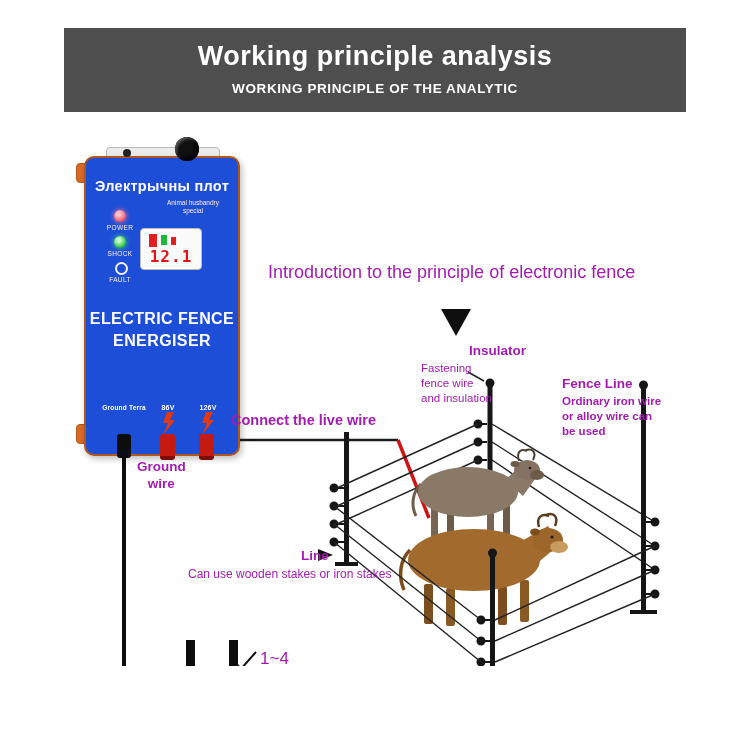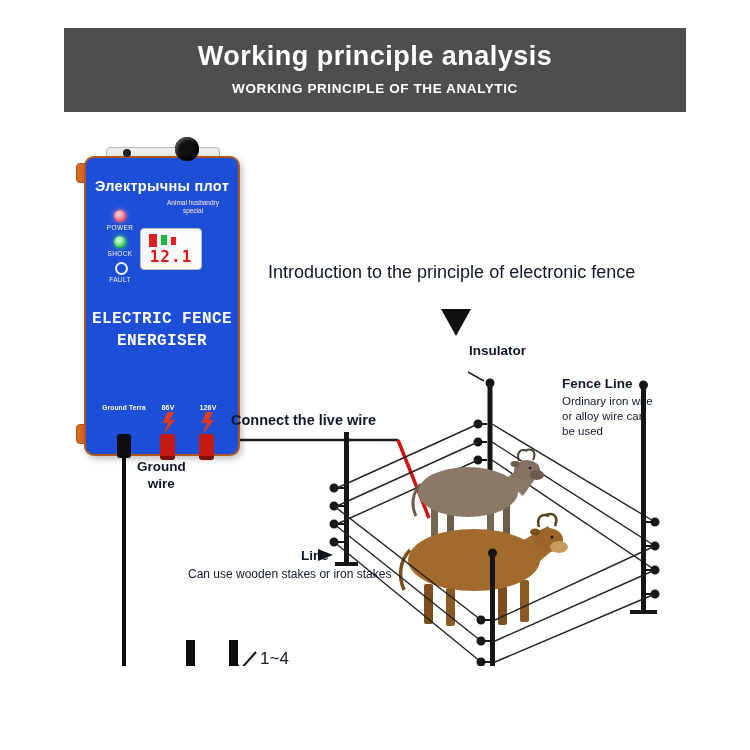--- a/index.html
+++ b/index.html
@@ -1,19 +1,19 @@
 <!DOCTYPE html>
 <html><head>
 <meta charset="utf-8">
 <style>
   html,body{margin:0;padding:0;background:#ffffff;}
   .stage{position:relative;width:750px;height:666px;background:#ffffff;overflow:hidden;
          font-family:"Liberation Sans","DejaVu Sans",sans-serif;color:#111;}
   .abs{position:absolute;}
-  .lbl{position:absolute;color:#0f172a;}
+  .lbl{position:absolute;color:#a21caf;}
   .bold{font-weight:bold;}
   .preline{white-space:pre-line;}
   
   .banner{position:absolute;left:64px;top:28px;width:622px;height:84px;background:#4e4e4e;
           color:#fff;text-align:center;}
   .banner-title{margin-top:13px;font-size:27px;font-weight:bold;letter-spacing:.5px;}
   .banner-subtitle{margin-top:9px;font-size:13.5px;font-weight:bold;letter-spacing:.6px;}
   
   .device-body{position:absolute;left:84px;top:156px;width:152px;height:296px;background:#1d4ed8;
                border:2px solid #b0571d;border-radius:10px;box-shadow:2px 3px 6px rgba(0,0,0,.25);z-index:3;}
@@ -30,21 +30,21 @@
   .light{position:absolute;width:12px;height:12px;border-radius:50%;}
   .light.power{background:radial-gradient(circle at 40% 35%, #ffc3cd 15%, #ea4a62 75%);box-shadow:0 0 5px #ff7d8d;}
   .light.shock{background:radial-gradient(circle at 40% 35%, #c6ffc8 15%, #17b838 75%);box-shadow:0 0 5px #3fe060;}
   .light.fault{width:9px;height:9px;background:transparent;border:2px solid #f2f2f2;}
   .light-label{position:absolute;width:40px;text-align:center;color:#fff2e6;font-size:6.5px;letter-spacing:.4px;}
   .display{position:absolute;left:54px;top:70px;width:60px;height:40px;background:#fbfbfb;border:1px solid #b9b9b9;
            border-radius:4px;}
   .display .digits{position:absolute;left:0;right:0;bottom:3px;text-align:center;
                    font-family:"DejaVu Sans Mono",monospace;font-size:16px;font-weight:bold;color:#e21414;letter-spacing:1px;}
   .dev-name{position:absolute;left:0;width:152px;text-align:center;color:#fff;font-weight:bold;
-            font-size:16px;letter-spacing:.4px;font-family:Liberation Mono, monospace;}
+            font-size:16px;letter-spacing:.4px;}
   .term-label{position:absolute;color:#fff;font-size:7px;font-weight:bold;text-align:center;letter-spacing:.2px;}
   .terminal{position:absolute;border-radius:3px;z-index:3;}
   .terminal.black{background:#0d0d0d;}
   .terminal.red{background:#c41a10;border-bottom:4px solid #7e0d06;}
   
   .ground-band{position:absolute;left:60px;width:690px;z-index:1;}
   .hatch-a{top:690px;height:47px;border-top:3px solid #2c2c2c;
            background:repeating-linear-gradient(125deg,#464646 0 2px,rgba(0,0,0,0) 2px 7px);}
   .hatch-b{top:740px;height:10px;
            background:repeating-linear-gradient(125deg,#3c3c3c 0 2px,rgba(0,0,0,0) 2px 5px);}
@@ -219,22 +219,25 @@
       <polygon points="6,0 13,0 9,8 14,8 2,23 7,11 2,11" fill="#e23912"></polygon>
     </svg>
   </div>
 
   <div class="terminal black" style="left:117px;top:434px;width:14px;height:24px;"></div>
   <div class="terminal red" style="left:160px;top:434px;width:15px;height:22px;"></div>
   <div class="terminal red" style="left:199px;top:434px;width:15px;height:22px;"></div>
 
   <div class="lbl overlay" style="left:268px;top:262px;width:472px;font-size:18px;font-weight:500;">Introduction to the principle of electronic fence</div>
   <div class="lbl bold overlay" style="left:421px;top:343px;font-size:13.5px;padding-left:48px;">Insulator</div>
+  <div class="lbl preline overlay" style="left:421px;top:361px;font-size:11.5px;line-height:1.3;">Fastening
+fence wire
+and insulation</div>
   <div class="lbl bold overlay" style="left:562px;top:376px;font-size:13.5px;">Fence Line</div>
-  <div class="lbl preline overlay" style="left:562px;top:394px;font-size:11.5px;line-height:1.3;">Ordinary iron wire
+  <div class="lbl preline overlay" style="left:562px;top:394px;font-size:11.5px;line-height:1.3;font-weight:bold;">Ordinary iron wire
 or alloy wire can
 be used</div>
   <div class="lbl overlay" style="left:231px;top:412px;font-size:14.5px;font-weight:600;">Connect the live wire</div>
   <div class="lbl preline overlay" style="left:137px;top:459px;font-size:13.5px;font-weight:600;line-height:1.25;text-align:center;">Ground
 wire</div>
   <div class="lbl bold overlay" style="left:301px;top:548px;font-size:13.5px;">Line</div>
   <div class="lbl overlay" style="left:188px;top:567px;font-size:12px;">Can use wooden stakes or iron stakes</div>
   <div class="lbl overlay" style="left:260px;top:649px;font-size:17px;">1~4</div>
 
 </div>

